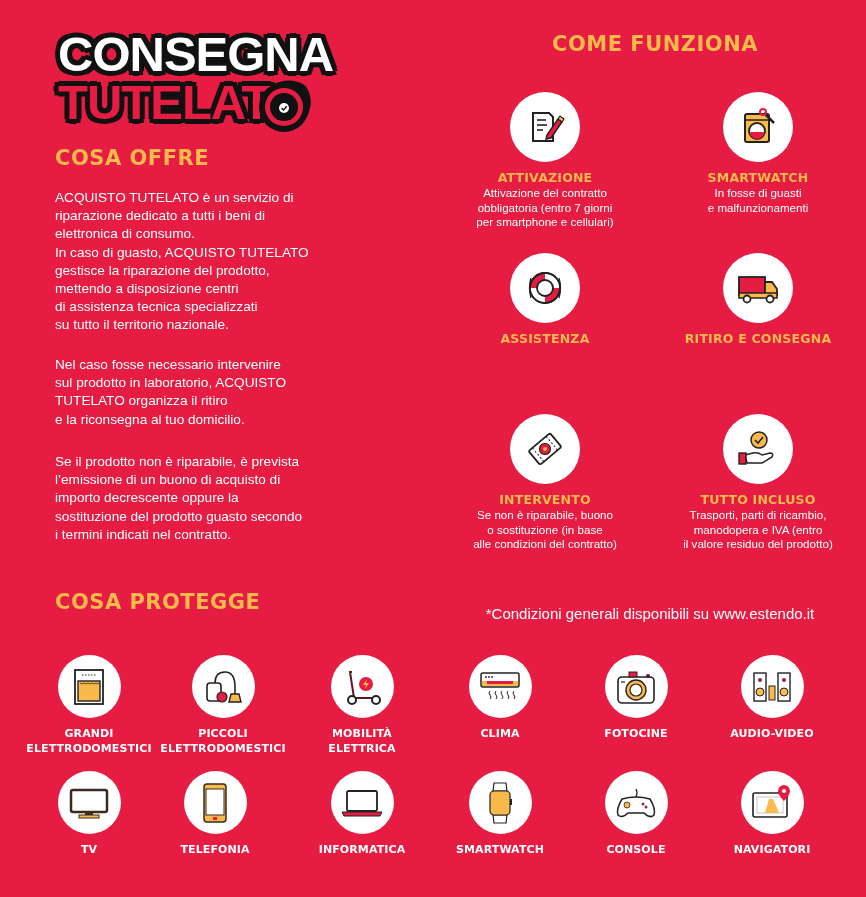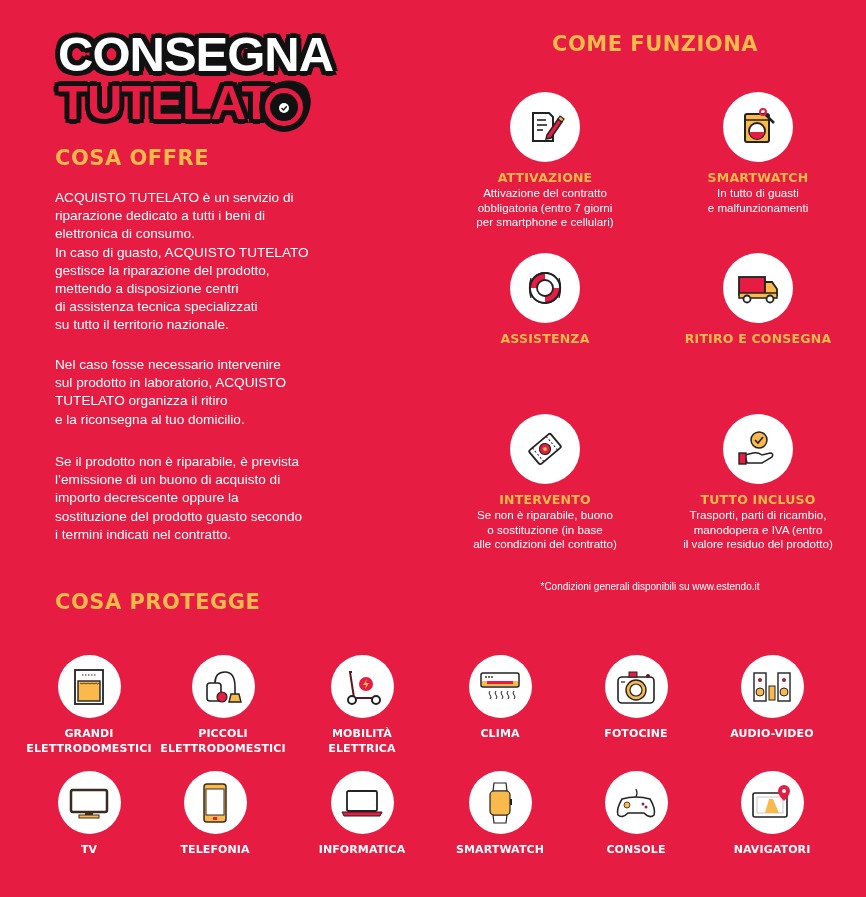--- a/index.html
+++ b/index.html
@@ -60,22 +60,22 @@
     font-size: 11.6px; line-height: 14.5px; white-space: pre-line;
     font-family: "Liberation Sans", sans-serif; margin-top: 1px;
   }
   .f1 { left: 445px; top: 92px; }
   .f2 { left: 658px; top: 92px; }
   .f3 { left: 445px; top: 253px; }
   .f4 { left: 658px; top: 253px; }
   .f5 { left: 445px; top: 414px; }
   .f6 { left: 658px; top: 414px; }
 
-  .footnote { left: 470px; top: 581px; width: 360px; text-align: center;
-    font-size: 10px; font-family: "Liberation Sans", sans-serif; }
+  .footnote { left: 470px; top: 605px; width: 360px; text-align: center;
+    font-size: 15px; font-family: "Liberation Sans", sans-serif; }
 
   
   .prod { width: 140px; text-align: center; }
   .prod .circle { width: 63px; height: 63px; }
   .prod-label {
     font-weight: 900; font-size: 11px; line-height: 15px; margin-top: 8px;
     font-family: "DejaVu Sans", sans-serif; white-space: pre-line; letter-spacing: 0.1px;
   }
   svg { display: block; }
 </style>
@@ -140,21 +140,21 @@
     <svg width="40" height="40" viewBox="0 0 40 40">
       <rect x="7" y="7" width="24" height="28" rx="2" fill="#f9b94b" stroke="#222" stroke-width="2"></rect>
       <line x1="7" y1="13" x2="31" y2="13" stroke="#222" stroke-width="1.5"></line>
       <circle cx="19" cy="24" r="8" fill="#fff" stroke="#222" stroke-width="1.8"></circle>
       <path d="M12 25 A7 7 0 0 0 26 25 Z" fill="#e61c43"></path>
       <path d="M26 6 L36 16" stroke="#222" stroke-width="2.5"></path>
       <circle cx="25" cy="5" r="3" fill="none" stroke="#e61c43" stroke-width="2"></circle>
     </svg>
   </div>
   <div class="feat-title">SMARTWATCH</div>
-  <div class="feat-desc">In tutto di guasti
+  <div class="feat-desc">In fosse di guasti
 e malfunzionamenti</div>
 </div>
 
 <div class="abs feat f3">
   <div class="circle">
     <svg width="40" height="40" viewBox="0 0 40 40">
       <circle cx="20" cy="20" r="15" fill="#e61c43" stroke="#222" stroke-width="1.8"></circle>
       <path d="M20 5 A15 15 0 0 1 35 20 L28 20 A8 8 0 0 0 20 12 Z" fill="#fff"></path>
       <path d="M20 35 A15 15 0 0 1 5 20 L12 20 A8 8 0 0 0 20 28 Z" fill="#fff"></path>
       <circle cx="20" cy="20" r="8" fill="#fff" stroke="#222" stroke-width="1.8"></circle>

